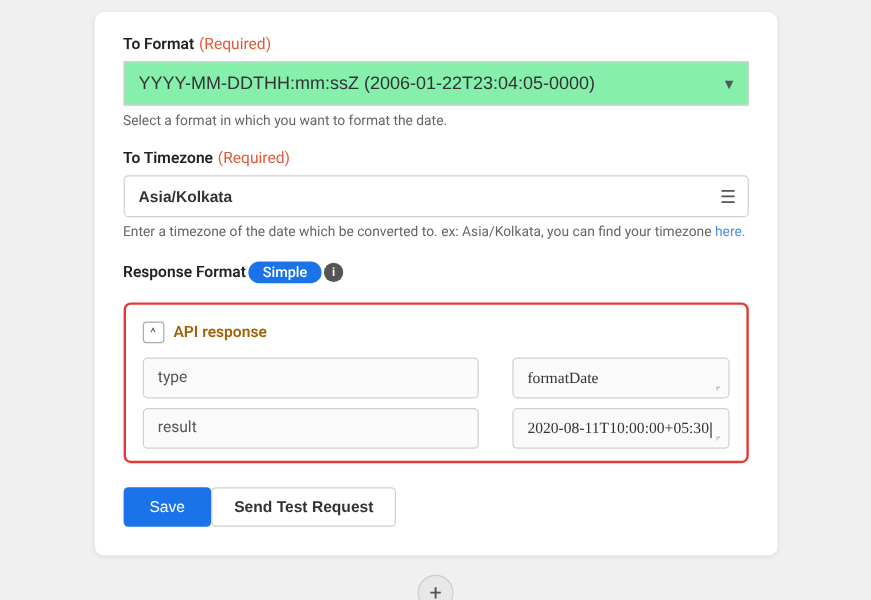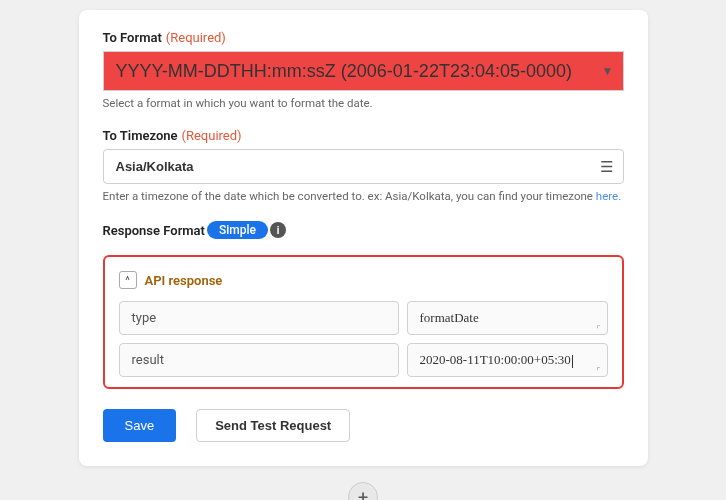--- a/index.html
+++ b/index.html
@@ -45,23 +45,23 @@
     }
     .select-wrapper {
       position: relative;
       width: 100%;
     }
     .select-box {
       width: 100%;
       border: 1px solid #d0d0d0;
       border-radius: 0;
       padding: 9px 36px 9px 12px;
-      font-size: 18px;
+      font-size: 15px;
       color: #333;
-      background: #ef4444;
+      background: #86efac;
       appearance: none;
       cursor: pointer;
       outline: none;
     }
     .select-chevron {
       position: absolute;
       right: 10px;
       top: 50%;
       transform: translateY(-50%);
       pointer-events: none;
@@ -164,21 +164,21 @@
       font-weight: 600;
       color: #a16207;
     }
     .api-fields-grid {
       display: flex;
       flex-direction: column;
       gap: 8px;
     }
     .api-field-row {
       display: flex;
-      gap: 8px;
+      gap: 28px;
       justify-content: flex-end;
     }
     .api-field-key {
       flex: 0 0 280px;
       border: 1px solid #d0d0d0;
       border-radius: 4px;
       padding: 8px 12px;
       font-size: 13px;
       color: #555;
       background: #fafafa;
@@ -206,21 +206,21 @@
     .cursor-bar {
       display: inline-block;
       width: 1px;
       height: 13px;
       background: #333;
       margin-left: 1px;
       vertical-align: middle;
     }
     .buttons-row {
       display: flex;
-      gap: 20px;
+      gap: 0;
     }
     .btn-save {
       background: #1a73e8;
       color: #fff;
       border: none;
       border-radius: 4px;
       padding: 8px 22px;
       font-size: 13px;
       font-weight: 500;
       cursor: pointer;

